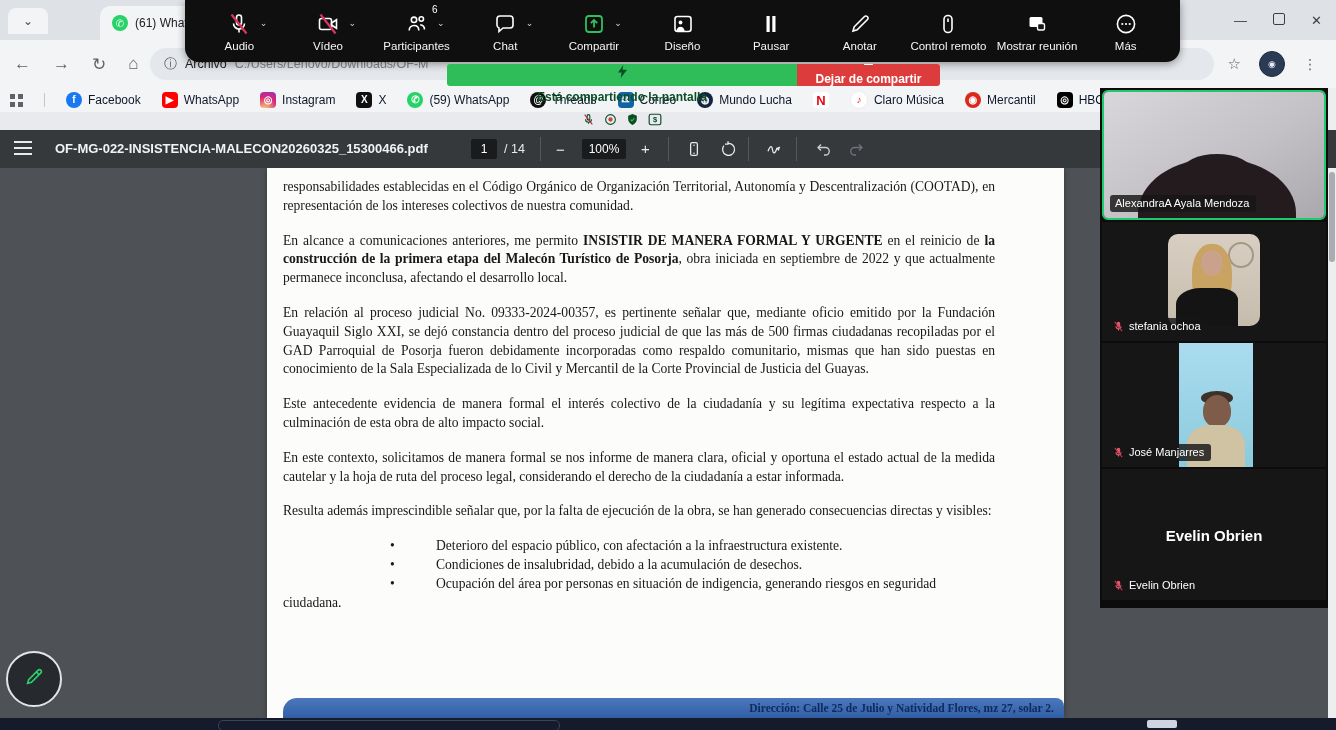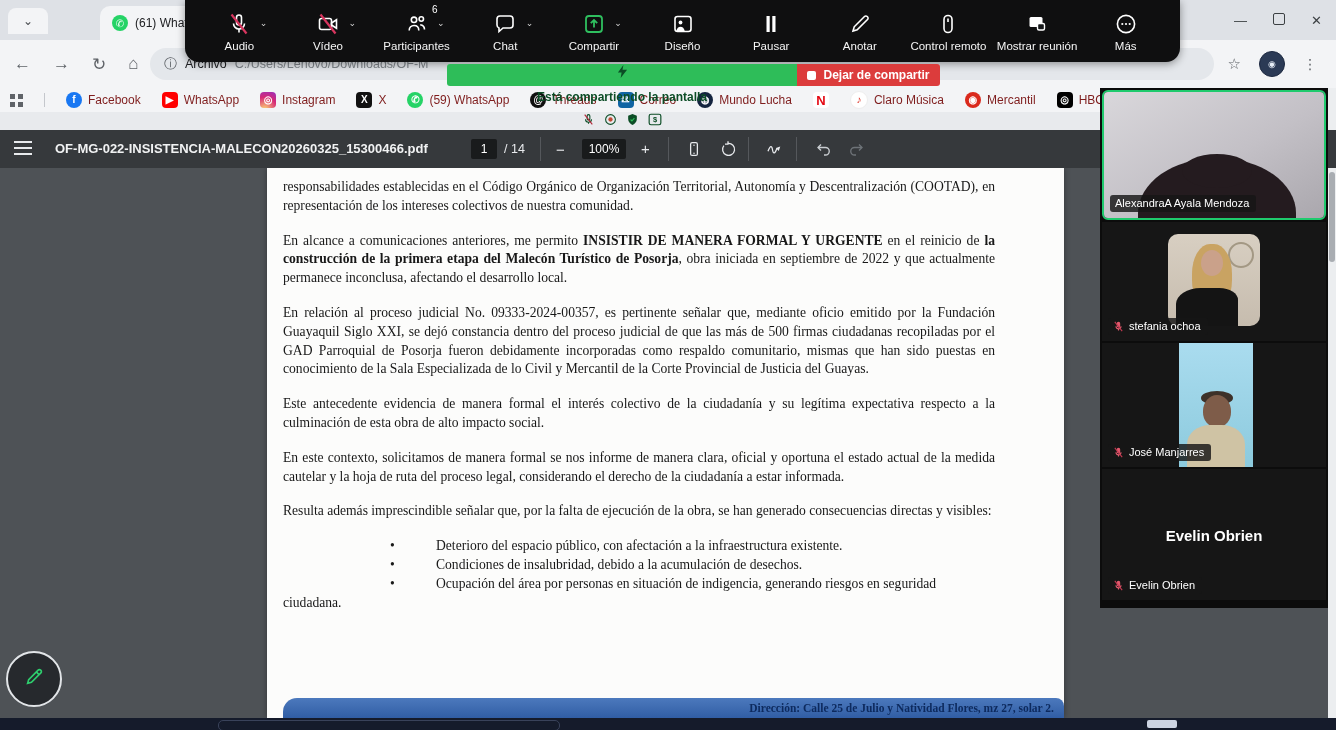--- a/index.html
+++ b/index.html
@@ -28,21 +28,21 @@
   .addr .url{font-size:12.5px;color:#80868b;white-space:nowrap;overflow:hidden;}
   .addr .info{color:#5f6368;font-size:13px;}
   .star{color:#5f6368;font-size:15px;}
   .avatarbtn{width:24px;height:24px;border-radius:50%;background:#2b3a55;border:1px solid #1c2840;
              color:#e8eef7;font-size:9px;display:flex;align-items:center;justify-content:center;}
   .kebab{color:#5f6368;font-size:14px;letter-spacing:1px;}
 
   .bookmarks{left:0;top:88px;width:1336px;height:24px;background:#f3f4f6;display:flex;align-items:center;
              gap:21px;padding-left:10px;box-sizing:border-box;overflow:hidden;}
   .bm{display:flex;align-items:center;gap:6px;flex:0 0 auto;}
-  .bm .lab{font-size:12px;color:#7f1d1d;white-space:nowrap;}
+  .bm .lab{font-size:12px;color:#0f172a;white-space:nowrap;}
   .bmico{width:16px;height:16px;border-radius:4px;display:flex;align-items:center;justify-content:center;
          color:#fff;font-size:10px;font-weight:bold;flex:0 0 16px;line-height:1;}
   .bmsep{width:1px;height:14px;background:#c4c7cc;flex:0 0 1px;}
   .gridico{display:inline-block;width:13px;height:13px;color:#5f6368;
            background:
             linear-gradient(#5f6368,#5f6368) 0 0/5px 5px no-repeat,
             linear-gradient(#5f6368,#5f6368) 8px 0/5px 5px no-repeat,
             linear-gradient(#5f6368,#5f6368) 0 8px/5px 5px no-repeat,
             linear-gradient(#5f6368,#5f6368) 8px 8px/5px 5px no-repeat;}
   .strip{left:0;top:112px;width:1336px;height:18px;background:#e8eaed;}
@@ -58,21 +58,21 @@
   .zchev{position:absolute;right:-16px;top:7px;color:#d8d8d8;font-size:9px;}
   .zbadge{position:absolute;right:-9px;top:-7px;color:#fff;font-size:10px;}
 
   
   .banner{left:447px;top:64px;height:22px;display:flex;z-index:41;font-weight:bold;}
   .ban-green{width:350px;background:#2ebd59;border-radius:3px 0 0 3px;display:flex;align-items:center;
              gap:8px;padding:0 10px;box-sizing:border-box;flex-direction:column;}
   .ban-green .txt{font-size:12px;color:#0c4d26;flex:1;text-align:center;}
   .ban-icos{display:flex;align-items:center;gap:9px;}
   .ban-red{width:143px;background:#dc3c3c;border-radius:0 3px 3px 0;display:flex;align-items:center;
-           justify-content:center;gap:7px;color:#fff;font-size:12px;cursor:pointer;}
+           justify-content:center;gap:7px;color:#fff;font-size:12px;cursor:pointer;flex-direction:column;}
   .stopsq{width:9px;height:9px;background:#fff;border-radius:2px;}
 
   
   .pdfbar{left:0;top:130px;width:1336px;height:38px;background:#36393c;z-index:5;}
   .pdfbar *{position:absolute;}
   .hamb{left:14px;top:11px;width:18px;height:14px;
         background:linear-gradient(#e8eaed,#e8eaed) 0 0/18px 2px no-repeat,
                    linear-gradient(#e8eaed,#e8eaed) 0 6px/18px 2px no-repeat,
                    linear-gradient(#e8eaed,#e8eaed) 0 12px/18px 2px no-repeat;}
   .fname{left:55px;top:11px;font-size:13px;font-weight:bold;color:#f1f2f3;white-space:nowrap;}

